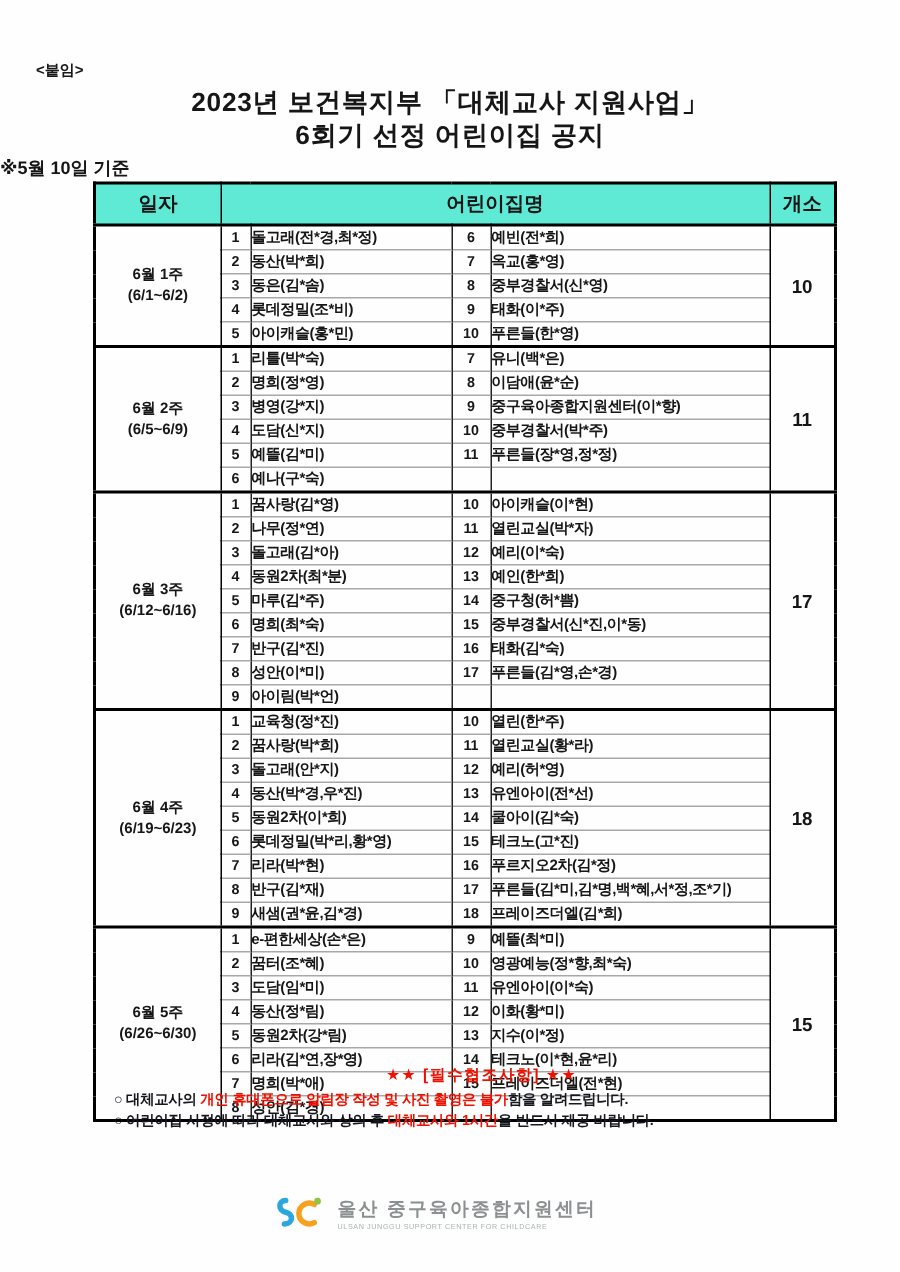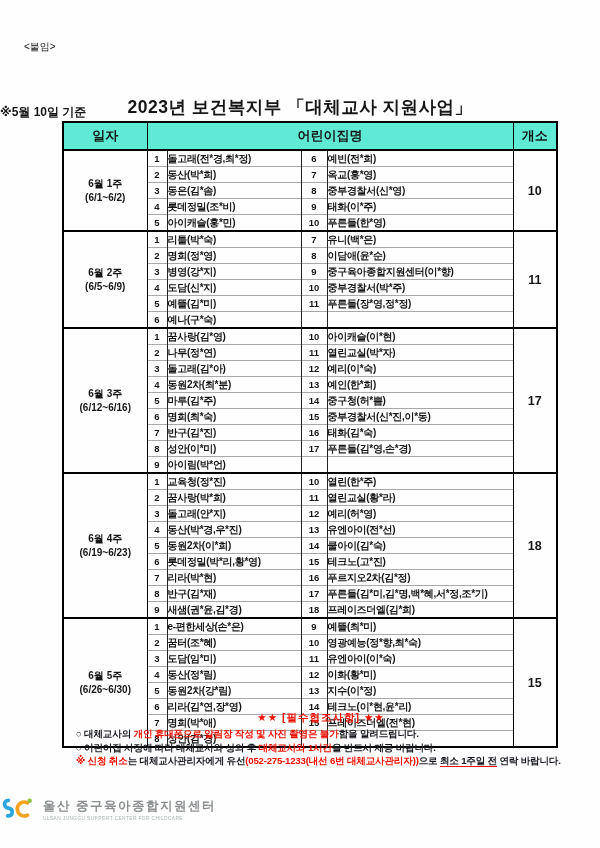--- a/index.html
+++ b/index.html
@@ -1,23 +1,23 @@
 <!DOCTYPE html>
 <html><head>
 <meta charset="utf-8">
 <style>
   html,body{margin:0;padding:0;}
   body{
     width:600px;height:848px;position:relative;background:#fefefe;
     font-family:"Liberation Sans","DejaVu Sans",sans-serif;color:#161616;
     overflow:hidden;
   }
-  .attachment{position:absolute;left:24px;top:40px;font-size:10px;font-weight:normal;}
+  .attachment{position:absolute;left:24px;top:40px;font-size:10px;font-weight:bold;}
   .title{position:absolute;left:0;top:57px;width:600px;text-align:center;
-    font-size:17.5px;font-weight:800;line-height:1.28;letter-spacing:.5px;margin-top:39px;}
+    font-size:17.5px;font-weight:800;line-height:1.28;letter-spacing:.5px;}
   .date-note{position:absolute;left:0;top:104px;width:542px;text-align:left;
     font-size:12px;font-weight:bold;}
   table.tbl{position:absolute;left:62px;top:121px;border-collapse:collapse;
     table-layout:fixed;border:2px solid #000;}
   .tbl th{background:#5eead4;height:26px;font-size:13px;font-weight:800;
     border:1.6px solid #000;border-bottom:2.4px solid #000;padding:0;}
   .tbl td{padding:0;height:15px;line-height:14px;font-weight:bold;overflow:hidden;white-space:nowrap;}
   .num-cell{font-size:9.5px;text-align:center;
     border-left:1.1px solid #222;border-right:1.1px solid #222;border-top:1px solid #a8a8a8;}
   .name-cell{font-size:10px;text-align:left;padding-left:6px;letter-spacing:-.3px;border-top:1px solid #a8a8a8;}
@@ -25,21 +25,21 @@
   .count-cell{font-size:12.5px;text-align:center;border-left:1.6px solid #000;}
   tr.week-start td{border-top:2.4px solid #000;}
   .notes{position:absolute;left:48px;top:711px;width:546px;
     font-size:9.6px;font-weight:bold;line-height:13.8px;}
   .notes-title{text-align:center;color:#ee1100;font-size:10.5px;margin-bottom:2px;letter-spacing:1px;}
   .note-line{white-space:nowrap;padding-left:28px;letter-spacing:-.2px;}
   .seg-k{color:#17181f;}
   .seg-r{color:#ee1100;}
   .seg-ku{color:#17181f;border-bottom:1.6px solid #e11;padding-bottom:0;}
   .logo{position:absolute;left:0;top:796px;width:580px;display:flex;
-    align-items:center;gap:7px;}
+    justify-content:center;align-items:center;gap:7px;}
   .logo-text .kr{font-size:12.5px;font-weight:bold;color:#8d9091;letter-spacing:1.5px;}
   .logo-text .en{font-size:4.8px;color:#a9b1b3;letter-spacing:.4px;margin-top:1px;}
 </style>
 </head>
 <body>
 
 <div class="attachment">&lt;붙임&gt;</div>
 
 <div class="title">
   <div>2023년 보건복지부 「대체교사 지원사업」</div>
@@ -313,21 +313,20 @@
         <td class="name-cell"></td>
       </tr>
     </tbody>
 </table>
 
 <div class="notes">
   <div class="notes-title">★★ [필수협조사항] ★★</div>
   <div>
       <div class="note-line"><span class="seg-k">○ 대체교사의 </span><span class="seg-r">개인 휴대폰으로 알림장 작성 및 사진 촬영은 불가</span><span class="seg-k">함을 알려드립니다.</span></div>
       <div class="note-line"><span class="seg-k">○ 어린이집 사정에 따라 대체교사와 상의 후 </span><span class="seg-r">대체교사와 1시간</span><span class="seg-k">을 반드시 제공 바랍니다.</span></div>
-      <div class="note-line"><span class="seg-r">※ 신청 취소</span><span class="seg-k">는 대체교사관리자에게 유선</span><span class="seg-r">(052-275-1233(내선 6번 대체교사관리자))</span><span class="seg-k">으로 </span><span class="seg-ku">최소 1주일 전</span><span class="seg-k"> 연락 바랍니다.</span></div>
     </div>
 </div>
 
 <div class="logo">
   <svg width="36" height="26" viewBox="0 0 40 30">
     <path d="M9,5 C3,5 3,13 9,14 C15,15 15,23 8,23" fill="none" stroke="#2ba7dd" stroke-width="4.2" stroke-linecap="round"></path>
     <path d="M31,8 A8,8 0 1 0 31,22" fill="none" stroke="#f6a21e" stroke-width="4.2" stroke-linecap="round"></path>
     <circle cx="33.5" cy="5.5" r="2.6" fill="#8dc63f"></circle>
   </svg>
   <div class="logo-text">

